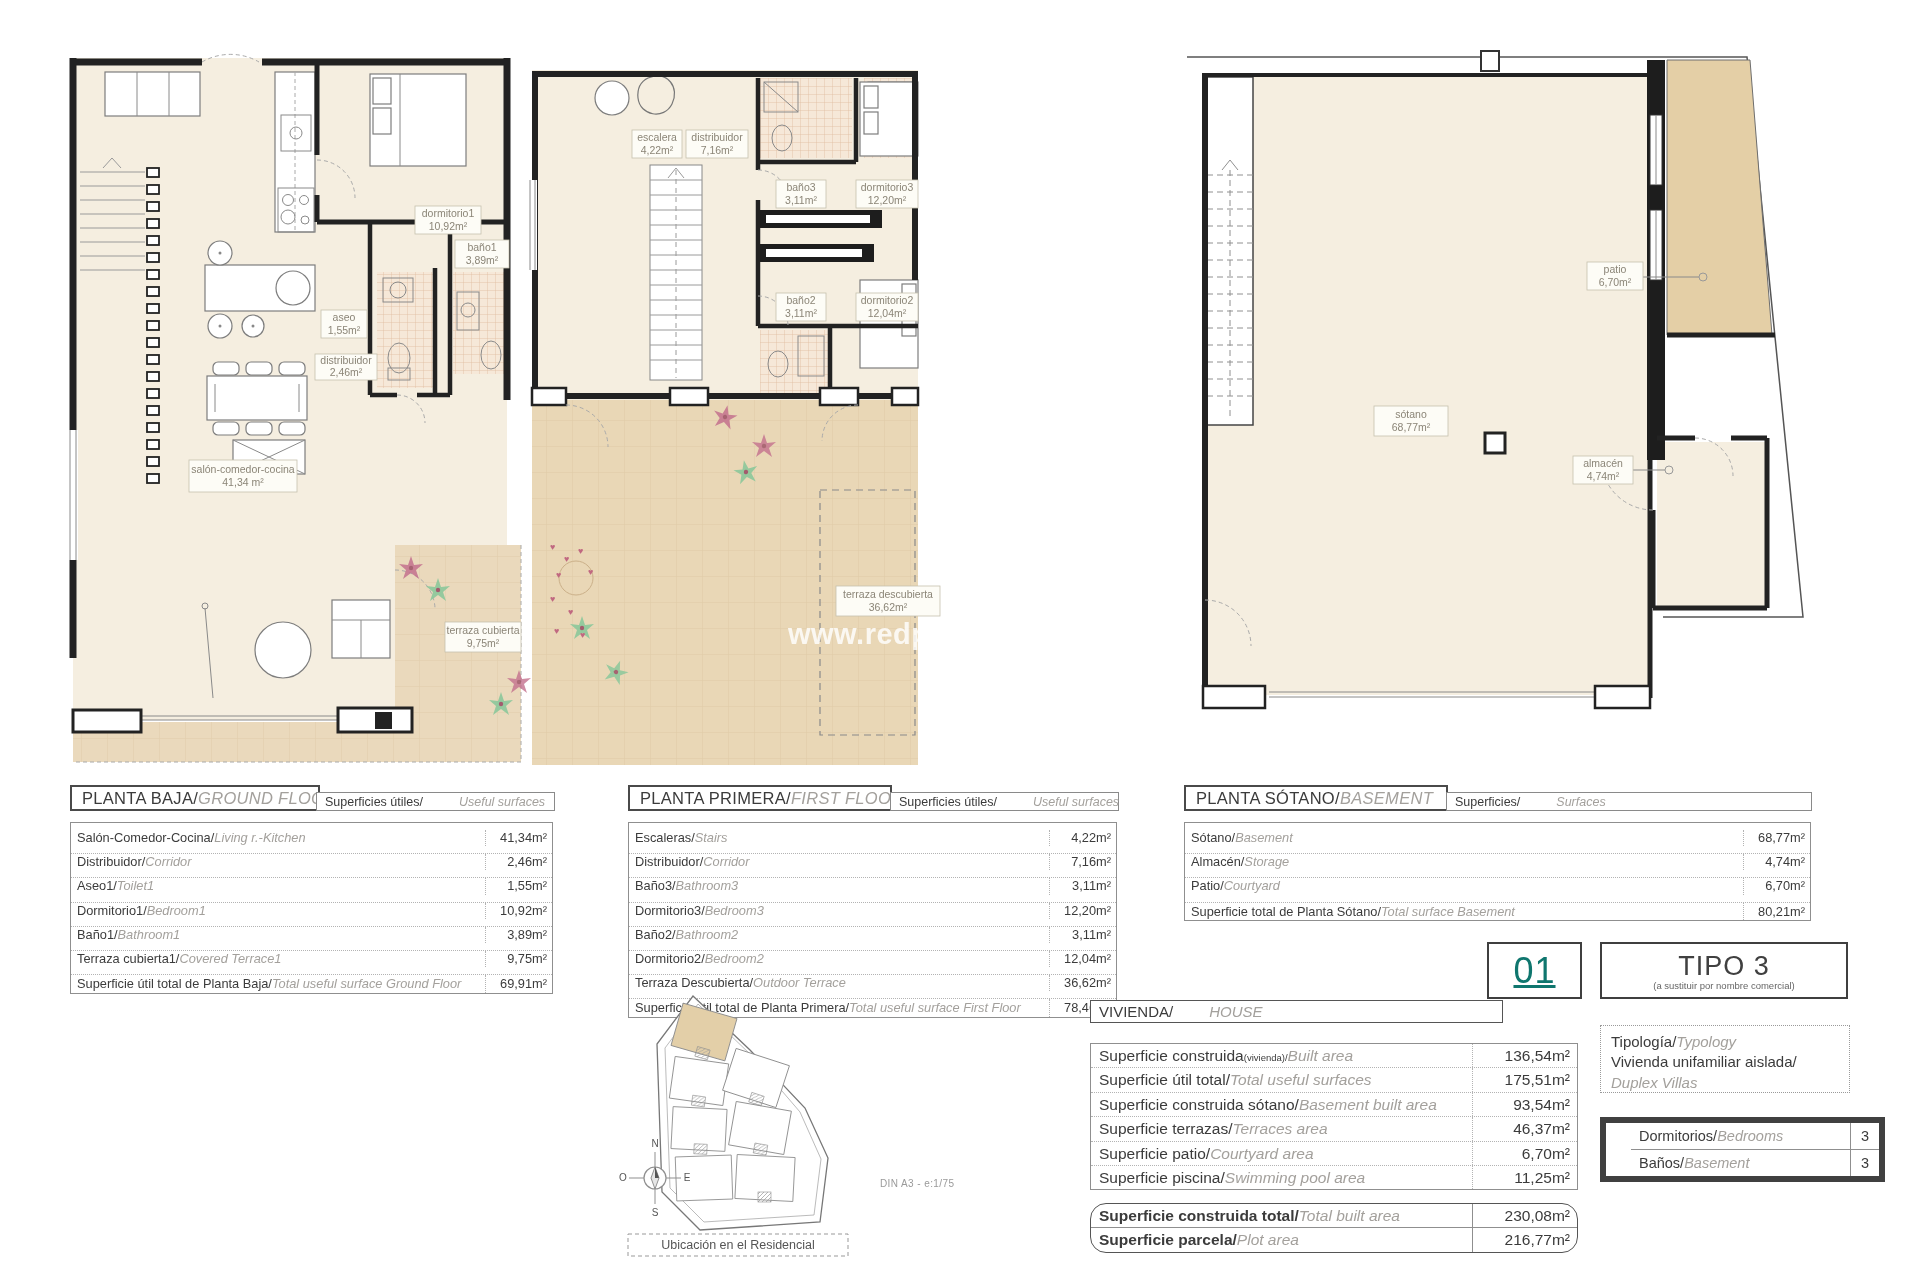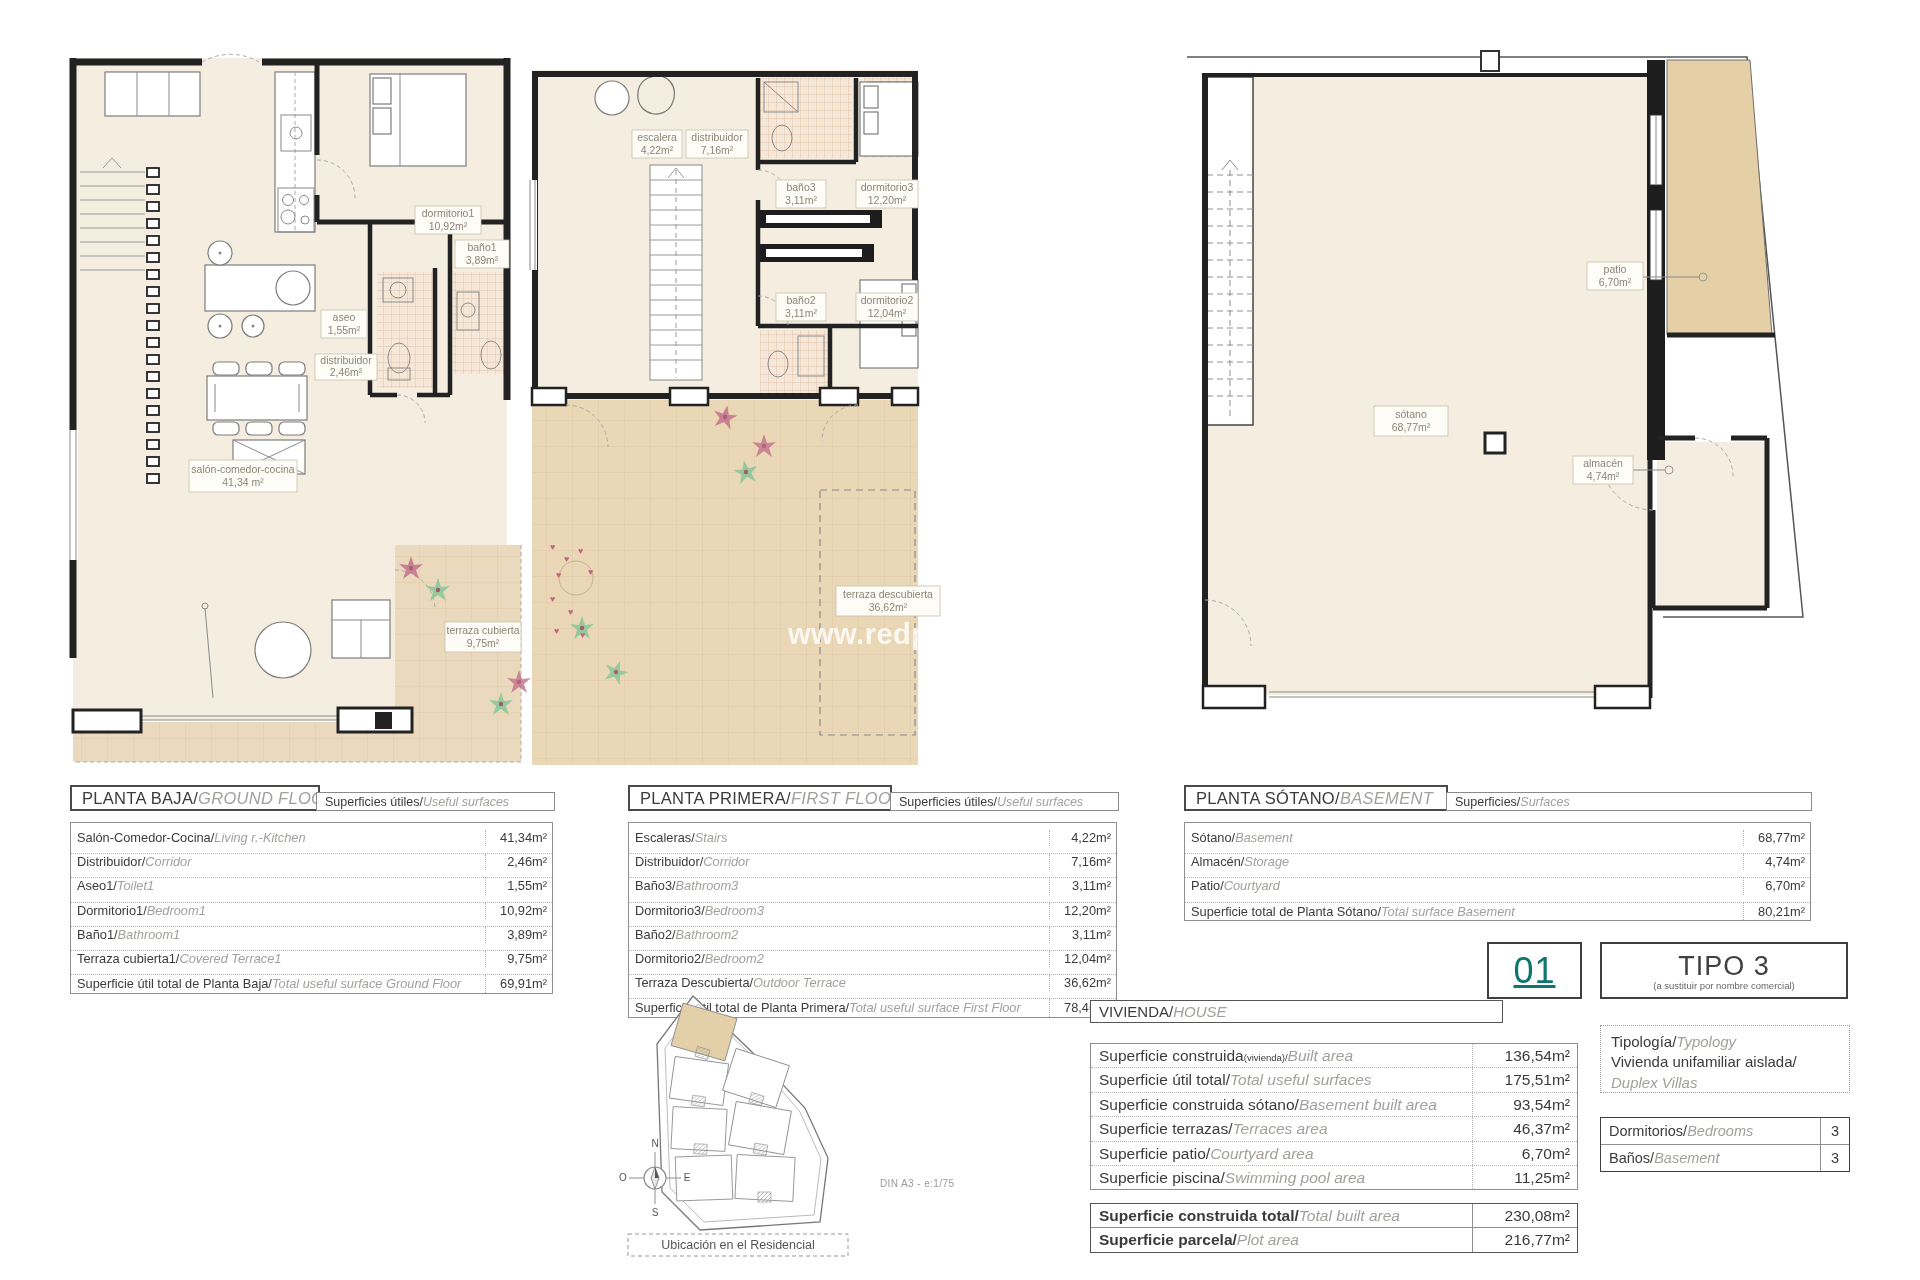--- a/index.html
+++ b/index.html
@@ -11,21 +11,21 @@
   .lbox{fill:#fdfcf6;stroke:#c6c0ae;stroke-width:0.8;}
   .wall{stroke:#222;fill:none;}
   .furn{fill:#fff;stroke:#7d7d7d;stroke-width:1.2;}
   .thin{stroke:#8a8a8a;stroke-width:1;fill:none;}
   .darc{stroke:#aaa;stroke-width:1;fill:none;stroke-dasharray:4 3;}
 
   
   .ftitle{position:absolute;border:2px solid #4a4a4a;background:#fff;display:flex;align-items:center;
           padding:0 10px;font-size:16.5px;letter-spacing:.3px;white-space:nowrap;}
   .fsub{position:absolute;border:1px solid #8a8a8a;background:#fff;display:flex;align-items:center;
-        padding:0 8px;font-size:12.5px;white-space:nowrap;}
+        padding:0 8px;font-size:12.5px;white-space:nowrap;gap:36px;}
   .es{color:#3b3b3b;}
   .en{color:#a3a09c;font-style:italic;}
   .ftbl{position:absolute;border:1px solid #8f8f8f;background:#fff;font-size:12.8px;}
   .trow{display:flex;align-items:stretch;height:16.2px;border-top:1px dotted #b3b3b3;line-height:16.2px;margin-top:7px;}
   .trow:first-child{border-top:none;}
   .trow .lab{flex:1;padding:0 6px;white-space:nowrap;overflow:hidden;}
   .trow .val{width:56px;border-left:1px dotted #b3b3b3;text-align:right;padding:0 5px;color:#3b3b3b;}
   .trow.total{height:17.5px;line-height:17.5px;}
 
   
@@ -36,21 +36,21 @@
   .hrow .val{width:90px;border-left:1px dotted #b3b3b3;text-align:right;padding:0 7px;}
   .htbl.solid{border:1.5px solid #555;}
   .htbl.solid .hrow{border-top:1px solid #8f8f8f;}
   .htbl.solid .hrow:first-child{border-top:none;}
   .htbl.solid .hrow .val{border-left:1px solid #8f8f8f;}
   .sub-small{font-size:9.5px;color:#3b3b3b;}
 
   .bigbox{position:absolute;border:2px solid #3f3f3f;background:#fff;display:flex;flex-direction:column;
           align-items:center;justify-content:center;}
   .panelbox{position:absolute;border:1px dotted #9a9a9a;background:#fff;padding:6px 10px;font-size:15px;line-height:1.35;}
-  .ctbl{position:absolute;border:1px solid #404040;background:#fff;font-size:14.5px;}
+  .ctbl{position:absolute;border:6px solid #404040;background:#fff;font-size:14.5px;padding-left:25px;}
   .crow{display:flex;align-items:stretch;height:26px;line-height:26px;border-top:1px solid #8f8f8f;}
   .crow:first-child{border-top:none;}
   .crow .lab{flex:1;padding:0 8px;}
   .crow .val{width:28px;border-left:1px solid #8f8f8f;text-align:center;}
 
   .watermark{position:absolute;left:788px;top:618px;width:400px;font-size:29px;font-weight:bold;
              color:rgba(255,255,255,.82);letter-spacing:.5px;z-index:6;}
   .footer{position:absolute;left:880px;top:1178px;font-size:10px;color:#9a9a9a;letter-spacing:.4px;}
 </style>
 </head>
@@ -595,21 +595,21 @@
     <div class="hrow">
         <span class="lab"><span class="es">Superficie patio/</span><span class="en">Courtyard area</span></span>
         <span class="val">6,70m²</span>
       </div>
     <div class="hrow">
         <span class="lab"><span class="es">Superficie piscina/</span><span class="en">Swimming pool area</span></span>
         <span class="val">11,25m²</span>
       </div>
   </div>
 
-  <div class="htbl solid" style="left:1090px;top:1203px;width:486px;">
+  <div class="htbl solid" style="left:1090px;top:1203px;width:486px;border-radius:16px;">
     <div class="hrow">
         <span class="lab"><span class="es" style="font-weight:bold">Superficie construida total/</span><span class="en">Total built area</span></span>
         <span class="val">230,08m²</span>
       </div>
     <div class="hrow">
         <span class="lab"><span class="es" style="font-weight:bold">Superficie parcela/</span><span class="en">Plot area</span></span>
         <span class="val">216,77m²</span>
       </div>
   </div>
 

